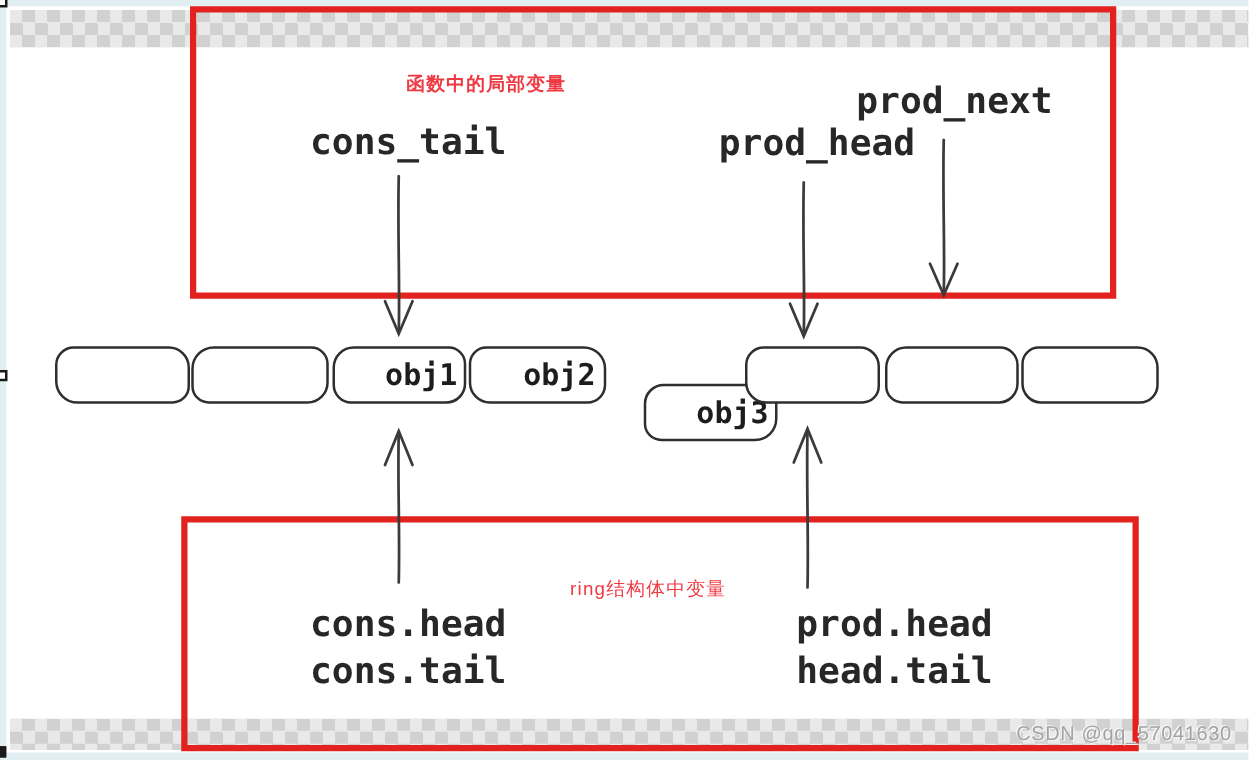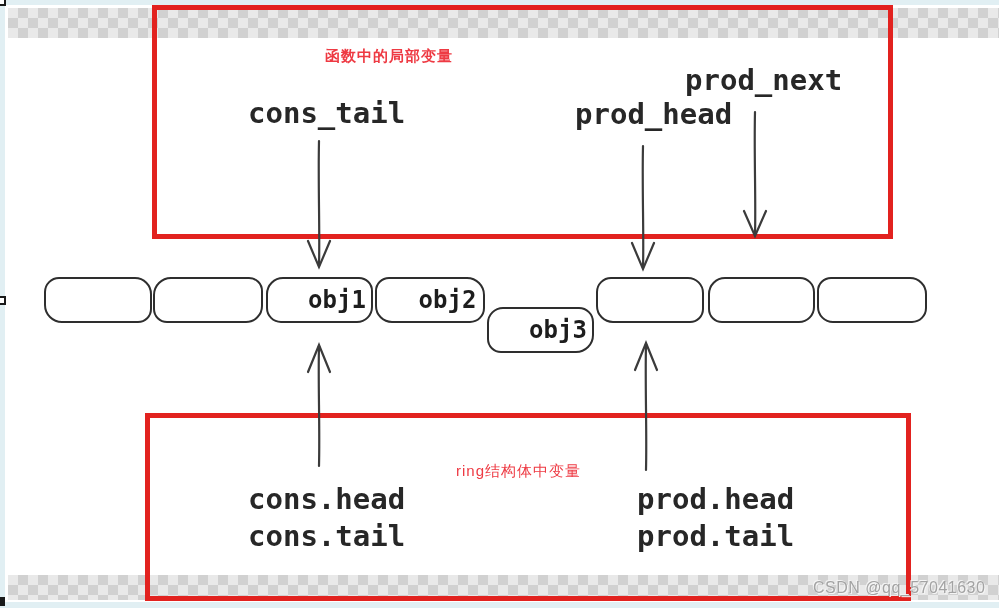--- a/index.html
+++ b/index.html
@@ -39,21 +39,21 @@
   
   .redbox{position:absolute;border:5px solid var(--highlight-red);background:transparent;}
   .redbox-top{left:152px;top:5px;width:741px;height:234px;}
   .redbox-bottom{left:145px;top:413px;width:766px;height:188px;}
   
   .note{
     position:absolute;color:var(--note-red);
     font-family:"Liberation Sans","DejaVu Sans",sans-serif;
     font-size:15px;font-weight:bold;letter-spacing:1px;white-space:nowrap;
   }
-  .note-top{left:301px;top:47px;padding-left:24px;}
+  .note-top{left:301px;top:58px;padding-left:24px;}
   .note-bottom{left:456px;top:462px;font-weight:normal;}
   
   .biglabel{
     position:absolute;color:var(--ink);
     font-size:29px;font-weight:bold;letter-spacing:0px;white-space:nowrap;
     line-height:31px;
     text-align:right;
   }
   .lbl-cons-tail{left:248px;top:98px;}
   .lbl-prod-head{left:575px;top:99px;}
@@ -104,28 +104,28 @@
   <div class="biglabel lbl-cons-tail">cons_tail</div>
   <div class="biglabel lbl-prod-head">prod_head</div>
   <div class="biglabel lbl-prod-next">prod_next</div>
 
   <div class="biglabel lbl-cons-struct">
     <div>cons.head</div>
     <div>cons.tail</div>
   </div>
   <div class="biglabel lbl-prod-struct">
     <div>prod.head</div>
-    <div>prod.tail</div>
+    <div>head.tail</div>
   </div>
 
   <div class="slot" style="left:44px;width:108px;border-radius:15px 17px 14px 18px;"></div>
   <div class="slot" style="left:153px;width:110px;border-radius:18px 14px 17px 14px;"></div>
   <div class="slot" style="left:266px;width:107px;">obj1</div>
   <div class="slot" style="left:375px;width:110px;border-radius:14px 18px 15px 17px;">obj2</div>
-  <div class="slot" style="left:487px;width:107px;border-radius:16px 15px 18px 14px;margin-top:30px;">obj3</div>
+  <div class="slot" style="left:515px;width:107px;border-radius:16px 15px 18px 14px;margin-top:30px;">obj3</div>
   <div class="slot" style="left:596px;width:108px;border-radius:15px 16px 14px 17px;"></div>
   <div class="slot" style="left:708px;width:107px;border-radius:17px 15px 16px 14px;"></div>
   <div class="slot" style="left:817px;width:110px;border-radius:14px 17px 15px 16px;"></div>
 
   <svg class="arrows" viewBox="0 0 999 608">
     <g>
       <path d="M319,141 C318,185 320,230 319,266"></path>
       <path d="M308,241 L319,267 L330,241"></path>
     </g>
     <g>

